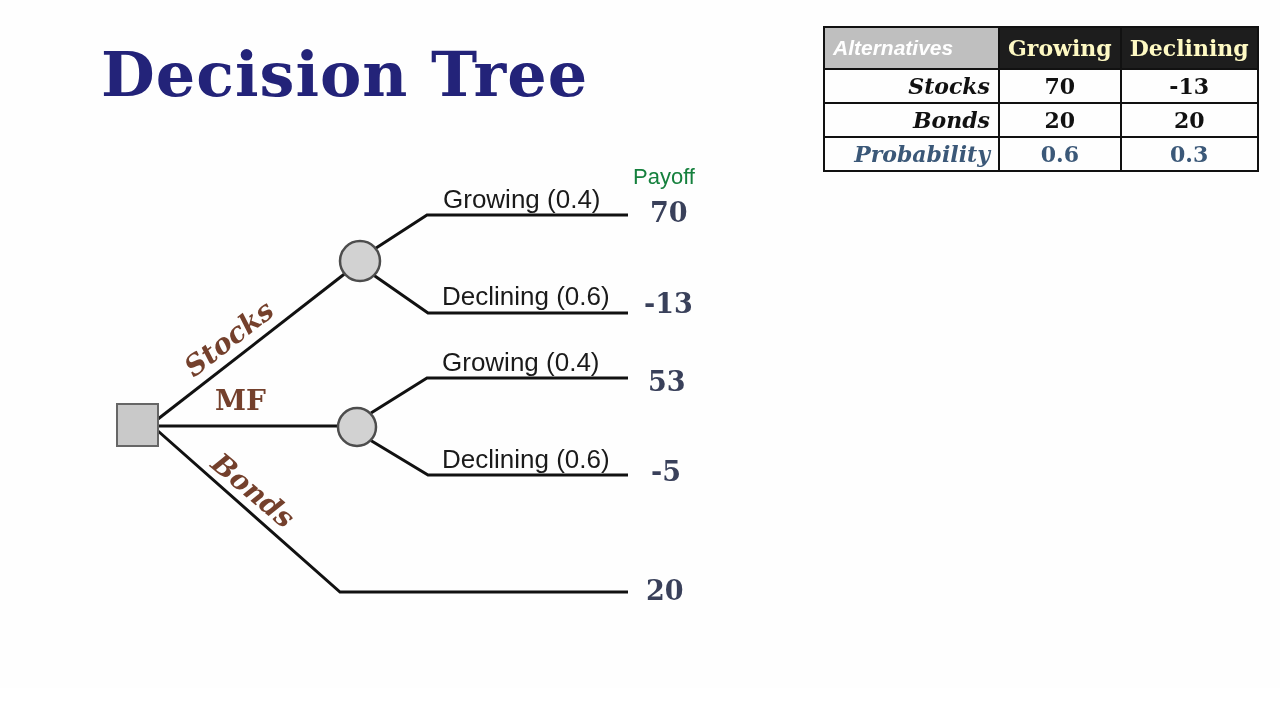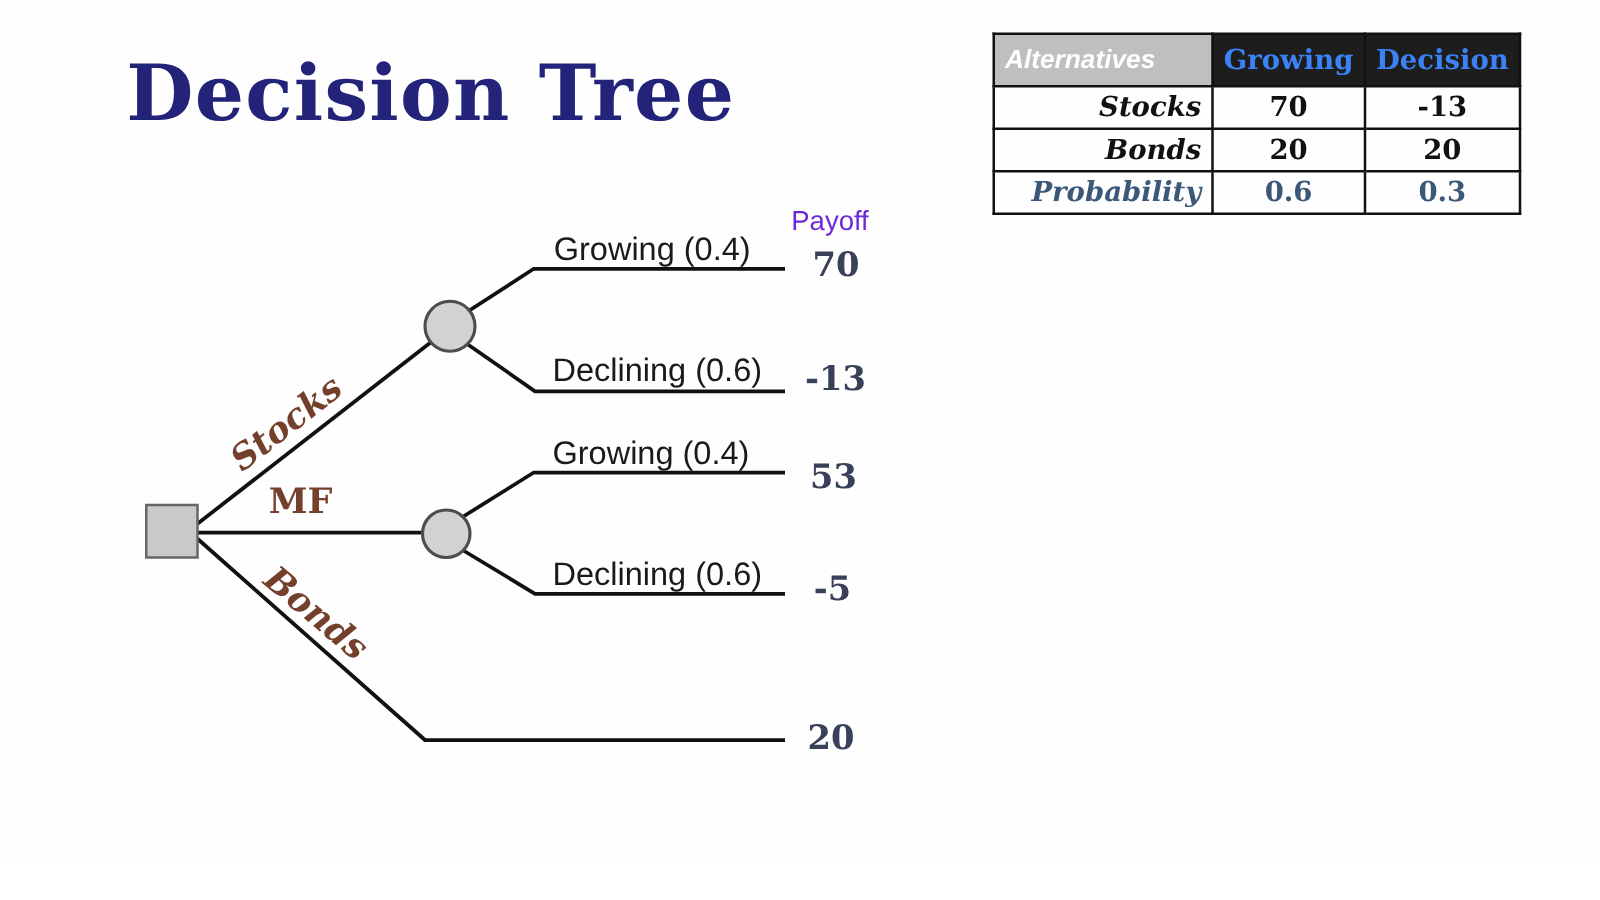--- a/index.html
+++ b/index.html
@@ -6,40 +6,40 @@
   #slide{position:relative;width:1280px;height:688px;background:#fefefe;overflow:hidden;
          font-family:"Liberation Sans",sans-serif;}
   
   .title{position:absolute;left:101px;top:36px;font-family:"DejaVu Serif",serif;
          font-weight:bold;font-size:62px;line-height:78px;color:#232379;letter-spacing:1px;}
   
   svg.tree{position:absolute;left:0;top:0;}
   
   .blabel{position:absolute;font-size:26px;color:#1a1a1a;white-space:nowrap;}
   
-  .payoff-hdr{position:absolute;left:633px;top:164px;font-size:22px;color:#6d28d9;}
+  .payoff-hdr{position:absolute;left:633px;top:164px;font-size:22px;color:#15803d;}
   .payoff{position:absolute;font-family:"DejaVu Serif",serif;font-weight:bold;
           font-size:27px;color:#39405a;white-space:nowrap;}
   
   .alt-label{position:absolute;font-family:"DejaVu Serif",serif;font-weight:bold;
              font-size:28px;color:#74402c;white-space:nowrap;font-style:italic;}
   .alt-label.rot-up{left:168px;top:322px;width:122px;text-align:center;
                     transform:rotate(-38deg);}
   .alt-label.rot-dn{left:192px;top:474px;width:122px;text-align:center;
                     transform:rotate(40deg);}
   .alt-label.mf{left:215px;top:384px;font-style:normal;}
   
-  .ptable{position:absolute;left:794px;top:26px;border-collapse:collapse;
+  .ptable{position:absolute;left:823px;top:26px;border-collapse:collapse;
           font-family:"DejaVu Serif",serif;font-size:22px;}
   .ptable td,.ptable th{border:2px solid #111;padding:0 8px;}
   .ptable th{height:40px;font-weight:bold;}
   .ptable td{height:32px;}
   .th-alt{background:#bfbfbf;color:#fff;font-style:italic;width:157px;text-align:left;
           font-family:"Liberation Sans",sans-serif;font-size:21px;}
-  .th-dark{background:#1d1d1d;color:#3b82f6;font-weight:normal;text-align:right;}
+  .th-dark{background:#1d1d1d;color:#fef9c3;font-weight:normal;text-align:right;}
   .th-grow{width:93px;}
   .th-decl{width:99px;}
   .row-label{font-weight:bold;font-style:italic;text-align:right;color:#111;}
   .cell-val{font-weight:bold;text-align:center;color:#111;}
   .prob .row-label,.prob .cell-val{color:#3b5878;}
 </style>
 </head>
 <body>
 
 <div id="slide">
@@ -84,21 +84,21 @@
   <div class="payoff" style="left:644px;top:288px;">-13</div>
   <div class="payoff" style="left:648px;top:366px;">53</div>
   <div class="payoff" style="left:651px;top:456px;">-5</div>
   <div class="payoff" style="left:646px;top:575px;">20</div>
 
   <table class="ptable">
     <tbody>
         <tr>
       <th class="th-alt">Alternatives</th>
       <th class="th-dark th-grow">Growing</th>
-      <th class="th-dark th-decl">Decision</th>
+      <th class="th-dark th-decl">Declining</th>
     </tr>
     <tr>
       <td class="row-label">Stocks</td>
       <td class="cell-val">70</td>
       <td class="cell-val">-13</td>
     </tr>
     <tr>
       <td class="row-label">Bonds</td>
       <td class="cell-val">20</td>
       <td class="cell-val">20</td>

